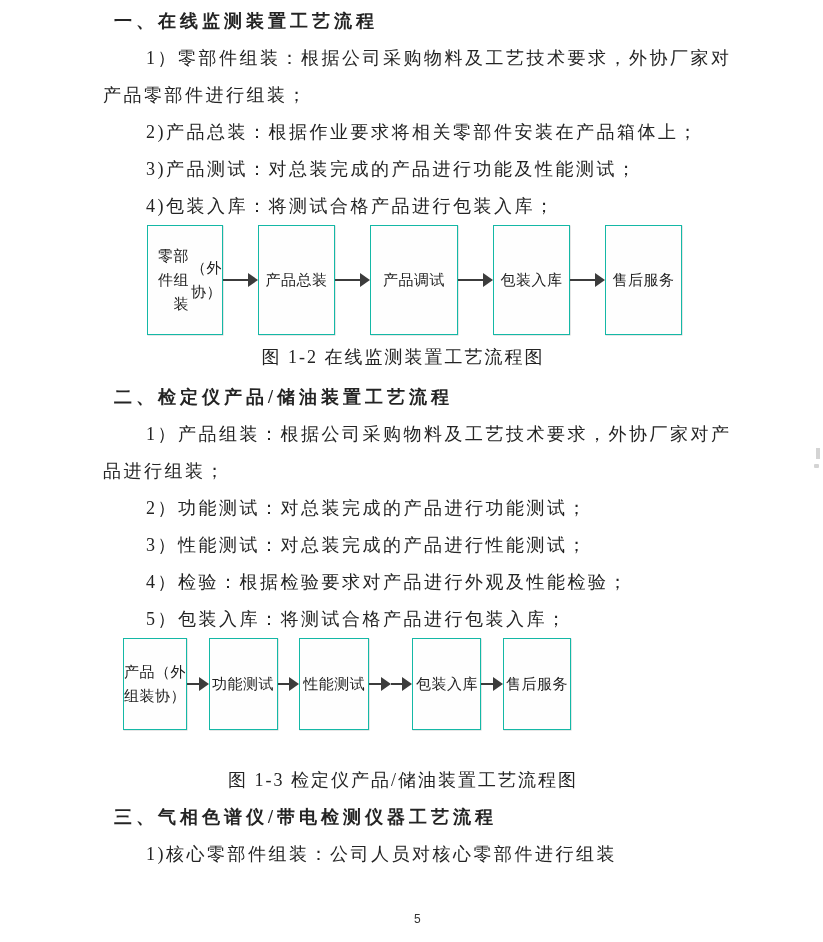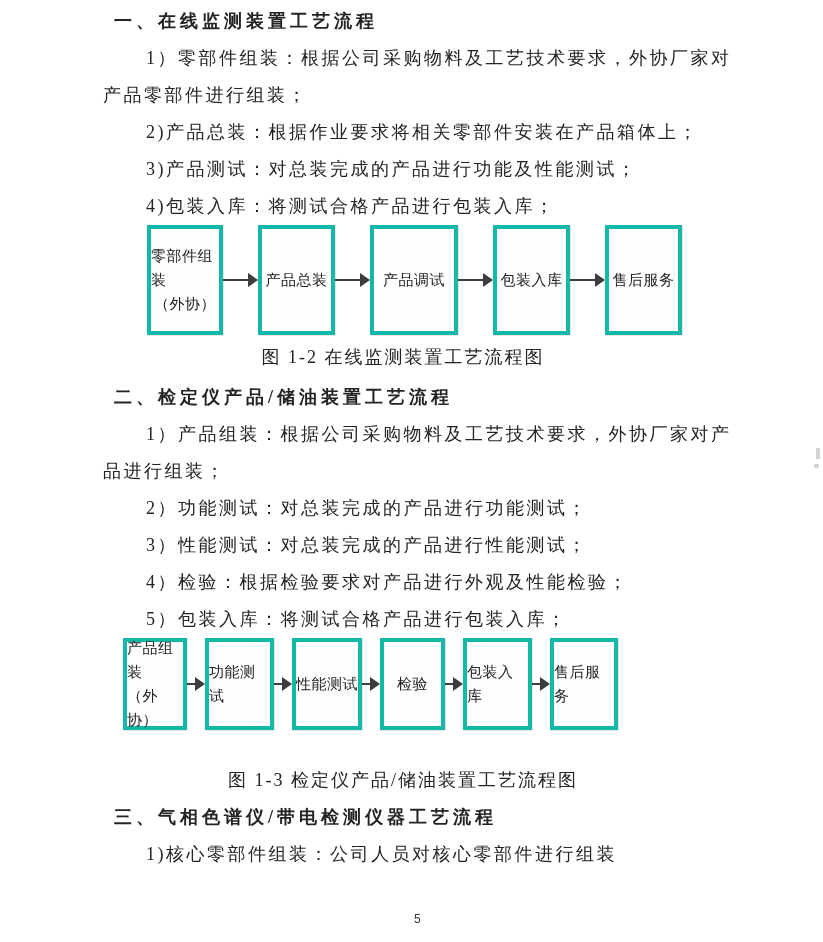--- a/index.html
+++ b/index.html
@@ -34,28 +34,28 @@
   }
   p.item.first{}
   
   .flow{
     display:flex;
     align-items:center;
   }
   .flow1{width:535px;margin-left:44px;}
   .flow2{width:448px;margin-left:20px;margin-top:0;}
   .fbox{
-    border:4px solid #14b8a6;
+    border:1px solid #14b8a6;
     box-shadow:0.5px 0.5px 0 rgba(130,130,130,0.4);
     background:#fefefe;
     display:flex;
-    flex-direction:column;
+    flex-direction:row;
     align-items:center;
     justify-content:center;
-    text-align:left;
+    text-align:right;
     font-size:15px;
     line-height:24px;
     letter-spacing:0.5px;
     color:#222;
     box-sizing:border-box;
     flex-shrink:0;
   }
   .flow1 .fbox{height:110px;}
   .flow2 .fbox{height:92px;}
   .farrow{
@@ -167,23 +167,20 @@
           <i class="shaft"></i>
           <i class="head"></i>
         </div>
       <div class="fbox" style="width:70px">
         <span>性能测试</span>
       </div>
       <div class="farrow">
           <i class="shaft"></i>
           <i class="head"></i>
         </div>
-      <div class="fbox" style="width:65px">
-        <span>检验</span>
-      </div>
       <div class="farrow">
           <i class="shaft"></i>
           <i class="head"></i>
         </div>
       <div class="fbox" style="width:69px">
         <span>包装入库</span>
       </div>
       <div class="farrow">
           <i class="shaft"></i>
           <i class="head"></i>

